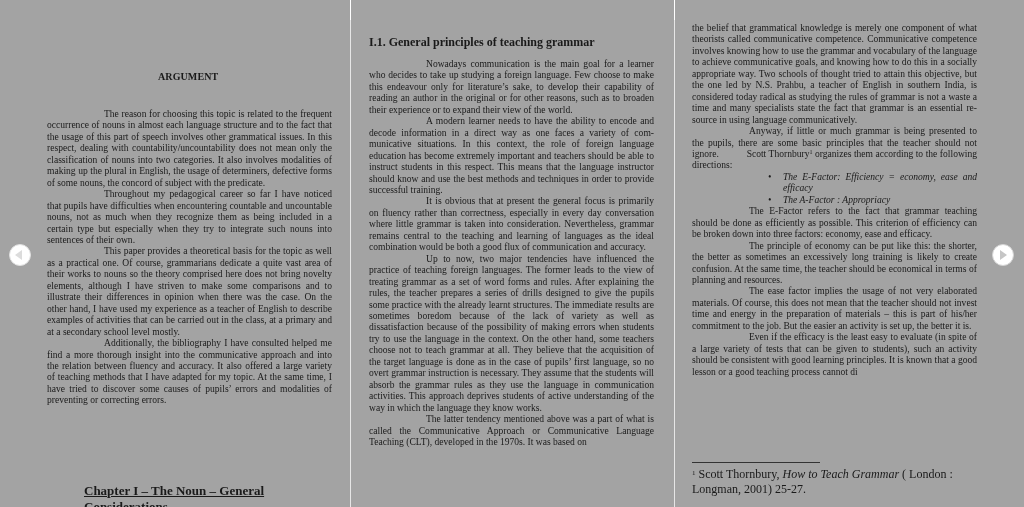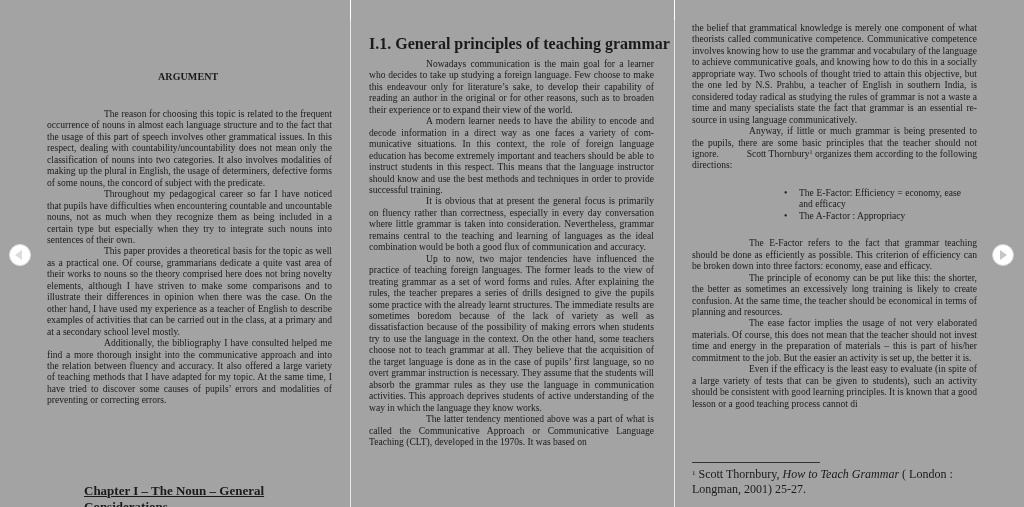--- a/index.html
+++ b/index.html
@@ -32,24 +32,24 @@
 
   .h-arg {
     position:absolute; left:158px; top:71px; font-weight:bold; font-size:10px;
     letter-spacing:0.1px;
   }
   .h-chapter {
     position:absolute; left:84px; top:483px; font-weight:bold; font-size:13px;
     text-decoration:underline;
   }
   .h-section {
-    position:absolute; left:18px; top:35px; font-weight:bold; font-size:16px;
+    position:absolute; left:18px; top:35px; font-weight:bold; font-size:12px;
   }
 
-  ul.bullets { list-style:none; margin:16px; padding:0 0 0 76px; text-indent:0; }
+  ul.bullets { list-style:none; margin:0; padding:0 0 0 76px; text-indent:0;font-style:italic; }
   ul.bullets li { position:relative; padding-left:15px; text-align:justify; }
   ul.bullets li::before { content:"\2022"; position:absolute; left:0; top:0; }
 
   .fn-rule { position:absolute; left:17px; top:462px; width:128px; height:1px; background:#333; }
   .footnote {
     position:absolute; left:17px; top:467px; width:290px; font-size:12px; line-height:14.5px;
   }
   .footnote sup { font-size:7px; vertical-align:top; position:relative; top:-1px; }
   sup.ref { font-size:6px; vertical-align:top; position:relative; top:-1px; }
 

